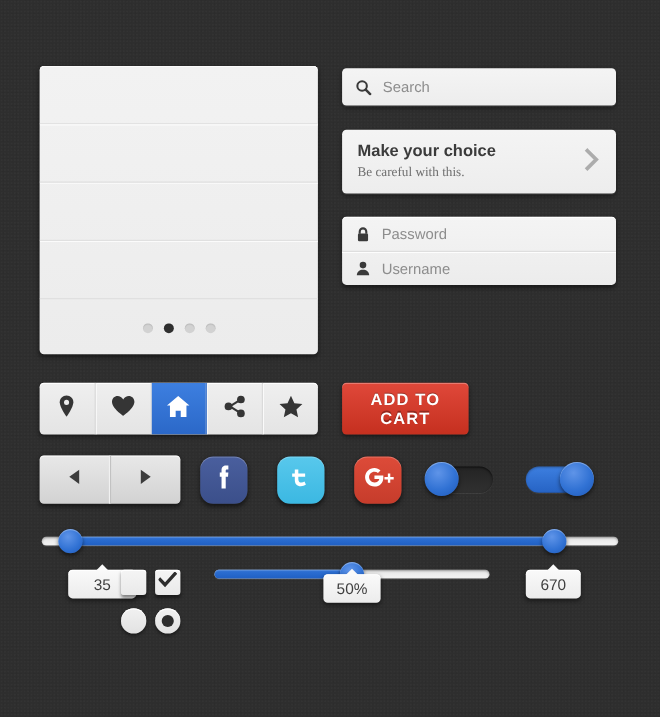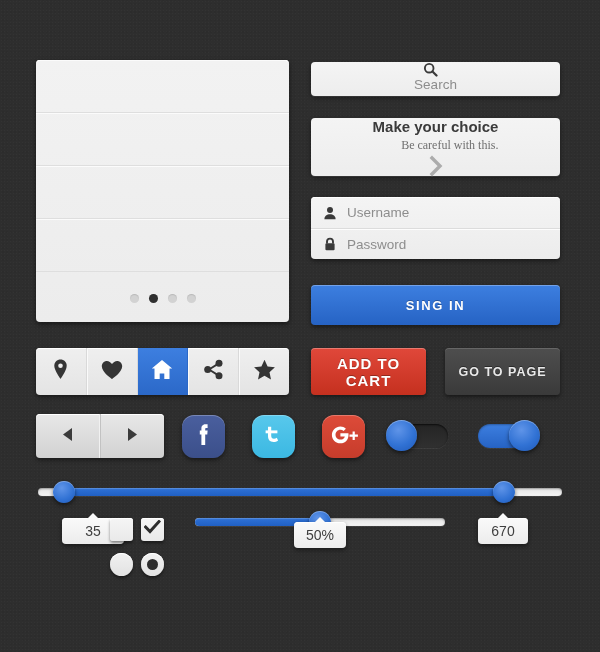--- a/index.html
+++ b/index.html
@@ -16,21 +16,20 @@
     position:relative;
     -webkit-font-smoothing:antialiased;
   }
   .stage{position:absolute;left:0;top:0;width:600px;height:652px;}
 
   
   .light{
     background:linear-gradient(180deg,#f4f4f4 0%,#ededed 100%);
     border-radius:4px;
     box-shadow:0 1px 0 rgba(255,255,255,0.10), 0 2px 4px rgba(0,0,0,0.45);
-    flex-direction:column;
   }
 
   
   #list-panel{position:absolute;left:36px;top:60px;width:253px;height:262px;
     border-radius:4px;overflow:hidden;
     background:linear-gradient(180deg,#f2f2f2 0%,#ececec 100%);
     box-shadow:0 2px 5px rgba(0,0,0,0.5), inset 0 1px 0 #fff;}
   .list-row{height:52px;border-bottom:1px solid #dedede;
     box-shadow:inset 0 1px 0 #fbfbfb;}
   .list-footer{height:52px;display:flex;align-items:center;justify-content:center;gap:10px;}
@@ -40,21 +39,21 @@
 
   
   #search-field{position:absolute;left:311px;top:62px;width:249px;height:34px;
     display:flex;align-items:center;padding:0 12px;box-sizing:border-box;}
   #search-field .ico{margin-right:10px;display:flex;}
   .ph{color:#8d8d8d;font-size:13.5px;}
 
   
   #choice-panel{position:absolute;left:311px;top:118px;width:249px;height:58px;
     display:flex;align-items:center;padding:0 14px;box-sizing:border-box;}
-  #choice-panel .txt{flex:1;text-align:right;}
+  #choice-panel .txt{flex:1;}
   .choice-title{font-size:15px;font-weight:bold;color:#3b3b3b;line-height:1.25;}
   .choice-sub{font-size:12px;color:#6f6f6f;line-height:1.3;margin-top:1px;font-family:Liberation Serif, serif;}
 
   
   #credentials{position:absolute;left:311px;top:197px;width:249px;height:62px;
     border-radius:4px;overflow:hidden;
     background:linear-gradient(180deg,#f4f4f4 0%,#ececec 100%);
     box-shadow:0 2px 4px rgba(0,0,0,0.45), inset 0 1px 0 #fff;}
   .cred-row{height:31px;display:flex;align-items:center;padding:0 12px;box-sizing:border-box;}
   .cred-row + .cred-row{border-top:1px solid #dcdcdc;box-shadow:inset 0 1px 0 #fdfdfd;}
@@ -203,38 +202,37 @@
       <svg width="16" height="26" viewBox="0 0 16 26">
         <polyline points="4,5 12,13 4,21" fill="none" stroke="#acacac" stroke-width="3.4" stroke-linecap="square"></polyline>
       </svg>
     </span>
   </div>
 
   <div id="credentials">
     <div class="cred-row">
       <span class="ico">
         <svg width="14" height="14" viewBox="0 0 14 14">
-          <circle cx="7" cy="4" r="3" fill="#3a3a3a"></circle>
-          <path d="M1.4 13.2c0-3.2 2.5-5 5.6-5s5.6 1.8 5.6 5z" fill="#3a3a3a"></path>
-        </svg>
-      </span>
-      <span class="ph">Username</span>
+          <path d="M4 6.5V4.6a3 3 0 016 0v1.9" fill="none" stroke="#3a3a3a" stroke-width="1.9"></path>
+          <rect x="2.4" y="6.3" width="9.2" height="7" rx="1.1" fill="#3a3a3a"></rect>
+        </svg>
+      </span>
+      <span class="ph">Password</span>
     </div>
     <div class="cred-row">
       <span class="ico">
         <svg width="14" height="14" viewBox="0 0 14 14">
-          <path d="M4 6.5V4.6a3 3 0 016 0v1.9" fill="none" stroke="#3a3a3a" stroke-width="1.9"></path>
-          <rect x="2.4" y="6.3" width="9.2" height="7" rx="1.1" fill="#3a3a3a"></rect>
-        </svg>
-      </span>
-      <span class="ph">Password</span>
-    </div>
-  </div>
-
-  <button id="signin-button">SING IN</button>
+          <circle cx="7" cy="4" r="3" fill="#3a3a3a"></circle>
+          <path d="M1.4 13.2c0-3.2 2.5-5 5.6-5s5.6 1.8 5.6 5z" fill="#3a3a3a"></path>
+        </svg>
+      </span>
+      <span class="ph">Username</span>
+    </div>
+  </div>
+
 
   <div id="icon-toolbar">
     <div class="tb-cell">
       <span>
         <svg width="17" height="21" viewBox="0 0 16 21">
           <path d="M8 0.6C4.5.6 1.8 3.3 1.8 6.7c0 4.6 6.2 13.2 6.2 13.2s6.2-8.6 6.2-13.2C14.2 3.3 11.5.6 8 .6z" fill="#353535"></path>
           <circle cx="8" cy="6.8" r="2.3" fill="#ededed"></circle>
         </svg>
       </span>
     </div>
@@ -266,21 +264,20 @@
     <div class="tb-cell">
       <span>
         <svg width="23" height="21" viewBox="0 0 23 21">
           <path d="M11.5 0.8l3.1 6.7 7.3.8-5.4 4.9 1.5 7.2-6.5-3.7-6.5 3.7 1.5-7.2L1.1 8.3l7.3-.8z" fill="#353535"></path>
         </svg>
       </span>
     </div>
   </div>
 
   <button id="add-to-cart-button">ADD TO CART</button>
-  <button id="go-to-page-button">GO TO PAGE</button>
 
   <div id="pager">
     <div class="pager-btn">
       <span>
         <svg width="12" height="15" viewBox="0 0 12 15">
             <polygon points="10,1 10,14 1,7.5" fill="#3b3b3b"></polygon>
           </svg>
       </span>
     </div>
     <div class="pager-btn">

